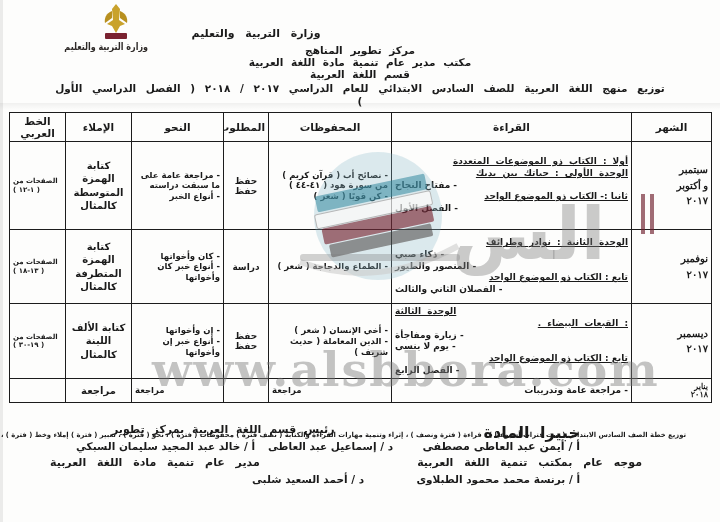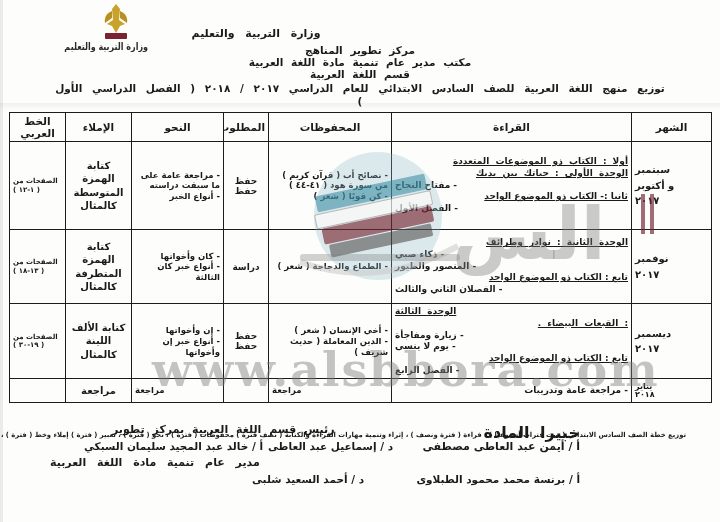--- a/index.html
+++ b/index.html
@@ -26,42 +26,42 @@
   
   table.dist{
     position:absolute;top:112px;right:8px;width:702px;border-collapse:collapse;
     table-layout:fixed;direction:rtl;z-index:1;
   }
   table.dist th,table.dist td{
     border:1.4px solid #1c1c1c;padding:2px 3px;font-weight:bold;vertical-align:middle;
     overflow:hidden;
   }
   table.dist th{font-size:10.5px;line-height:1.15;text-align:center;}
-  td.c-month{font-size:10px;letter-spacing:2px;text-align:left;line-height:1.55;}
+  td.c-month{font-size:10px;letter-spacing:2px;text-align:right;line-height:1.55;font-family:Liberation Serif, serif;}
   td.c-reading{vertical-align:top;font-size:9px;line-height:1.3;}
   td.c-mem,td.c-nahw{font-size:8.5px;line-height:1.25;}
   td.c-matlub{font-size:9px;text-align:center;}
   td.c-imla{font-size:10px;text-align:center;line-height:1.35;}
   td.c-khat{font-size:7px;text-align:left;line-height:1.2;}
   .vflex{display:flex;flex-direction:column;justify-content:space-around;height:100%;}
   .line{display:block;}
   .u{text-decoration:underline;}
   .sp{letter-spacing:1px;word-spacing:3px;}
   .ctr{text-align:left;}
   .tiny-month{font-size:8px;letter-spacing:1px;line-height:1;}
   .rev{font-size:8.5px;}
   
   .footnote{position:absolute;top:409px;left:18px;right:34px;font-size:6.8px;font-weight:bold;
     text-align:right;white-space:nowrap;letter-spacing:0.1px;margin-top:22px;}
   .sig{position:absolute;font-weight:bold;white-space:nowrap;z-index:1;}
   .s1r{top:423px;right:140px;font-size:16px;word-spacing:5px;}
   .s1l{top:423px;left:112px;font-size:11px;word-spacing:4px;}
   .s2r{top:440px;right:140px;font-size:11px;}
   .s2c{top:440px;left:268px;font-size:10.5px;}
-  .s2l{top:440px;left:84px;font-size:10.5px;}
+  .s2l{top:440px;left:76px;font-size:10.5px;}
   .s3r{top:456px;right:78px;font-size:11px;word-spacing:7px;}
   .s3l{top:456px;left:50px;font-size:11px;word-spacing:7px;}
   .s4r{top:473px;right:140px;font-size:10.5px;}
   .s4l{top:473px;left:252px;font-size:10.5px;}
   
   .wm{position:absolute;pointer-events:none;z-index:5;}
   .wm-site{top:343px;left:152px;font-family:"DejaVu Serif",serif;font-size:46px;font-weight:bold;
     color:rgba(125,125,125,0.45);letter-spacing:2px;direction:ltr;}
   .wm-word{top:198px;left:452px;font-size:72px;font-weight:bold;color:rgba(125,125,125,0.40);line-height:1;}
   .wm-tail{top:254px;left:300px;width:160px;height:7px;background:rgba(125,125,125,0.35);border-radius:3px;}
@@ -167,21 +167,21 @@
         </div>
       </td>
       <td class="c-matlub">
         <div class="vflex">
           <span class="line">دراسة</span>
         </div>
       </td>
       <td class="c-nahw">
         <div class="vflex">
           <span class="line">- كان وأخواتها</span>
-          <span class="line">- أنواع خبر كان الثالثة</span>
+          <span class="line">- أنواع خبر كان وأخواتها</span>
         </div>
       </td>
       <td class="c-imla">كتابة الهمزة المتطرفة كالمثال</td>
       <td class="c-khat">الصفحات من ( ١٣-١٨ )</td>
     </tr>
 
     <tr style="height:72px">
       <td class="c-month">
         <span class="line">ديسمبر</span>
         <span class="line">٢٠١٧</span>
@@ -233,20 +233,21 @@
   </tbody>
     </table>
 
   <div class="footnote">توزيع خطة الصف السادس الابتدائي ( ست فترات أسبوعيًا ) ، قراءة ( فترة ونصف ) ، إثراء وتنمية مهارات القراءة والكتابة ( نصف فترة ) محفوظات ( فترة ) ، نحو ( فترة ) ، تعبير ( فترة ) إملاء وخط ( فترة ) ،</div>
 
   <div class="sig s1r">خبيرا المادة</div>
   <div class="sig s1l">رئيس قسم اللغة العربية بمركز تطوير</div>
   <div class="sig s2r">أ / أيمن عبد العاطى مصطفى</div>
   <div class="sig s2c">د / إسماعيل عبد العاطى</div>
   <div class="sig s2l">أ / خالد عبد المجيد سليمان السبكي</div>
+  <div class="sig s3r">موجه عام بمكتب تنمية اللغة العربية</div>
   <div class="sig s3l">مدير عام تنمية مادة اللغة العربية</div>
   <div class="sig s4r">أ / برنسة محمد محمود الطبلاوى</div>
   <div class="sig s4l">د / أحمد السعيد شلبى</div>
 
   <div class="wm wm-books">
     <svg width="175" height="135" viewBox="0 0 175 135" opacity="0.75">
       <circle cx="88" cy="66" r="64" fill="rgba(137,185,199,0.38)"></circle>
       <g transform="rotate(-12 88 66)">
         <rect x="30" y="34" width="112" height="16" rx="2" fill="#3d8ea3" opacity="0.85"></rect>
         <rect x="26" y="52" width="118" height="14" rx="2" fill="#f4f4f4" stroke="#9a9a9a" opacity="0.9"></rect>

